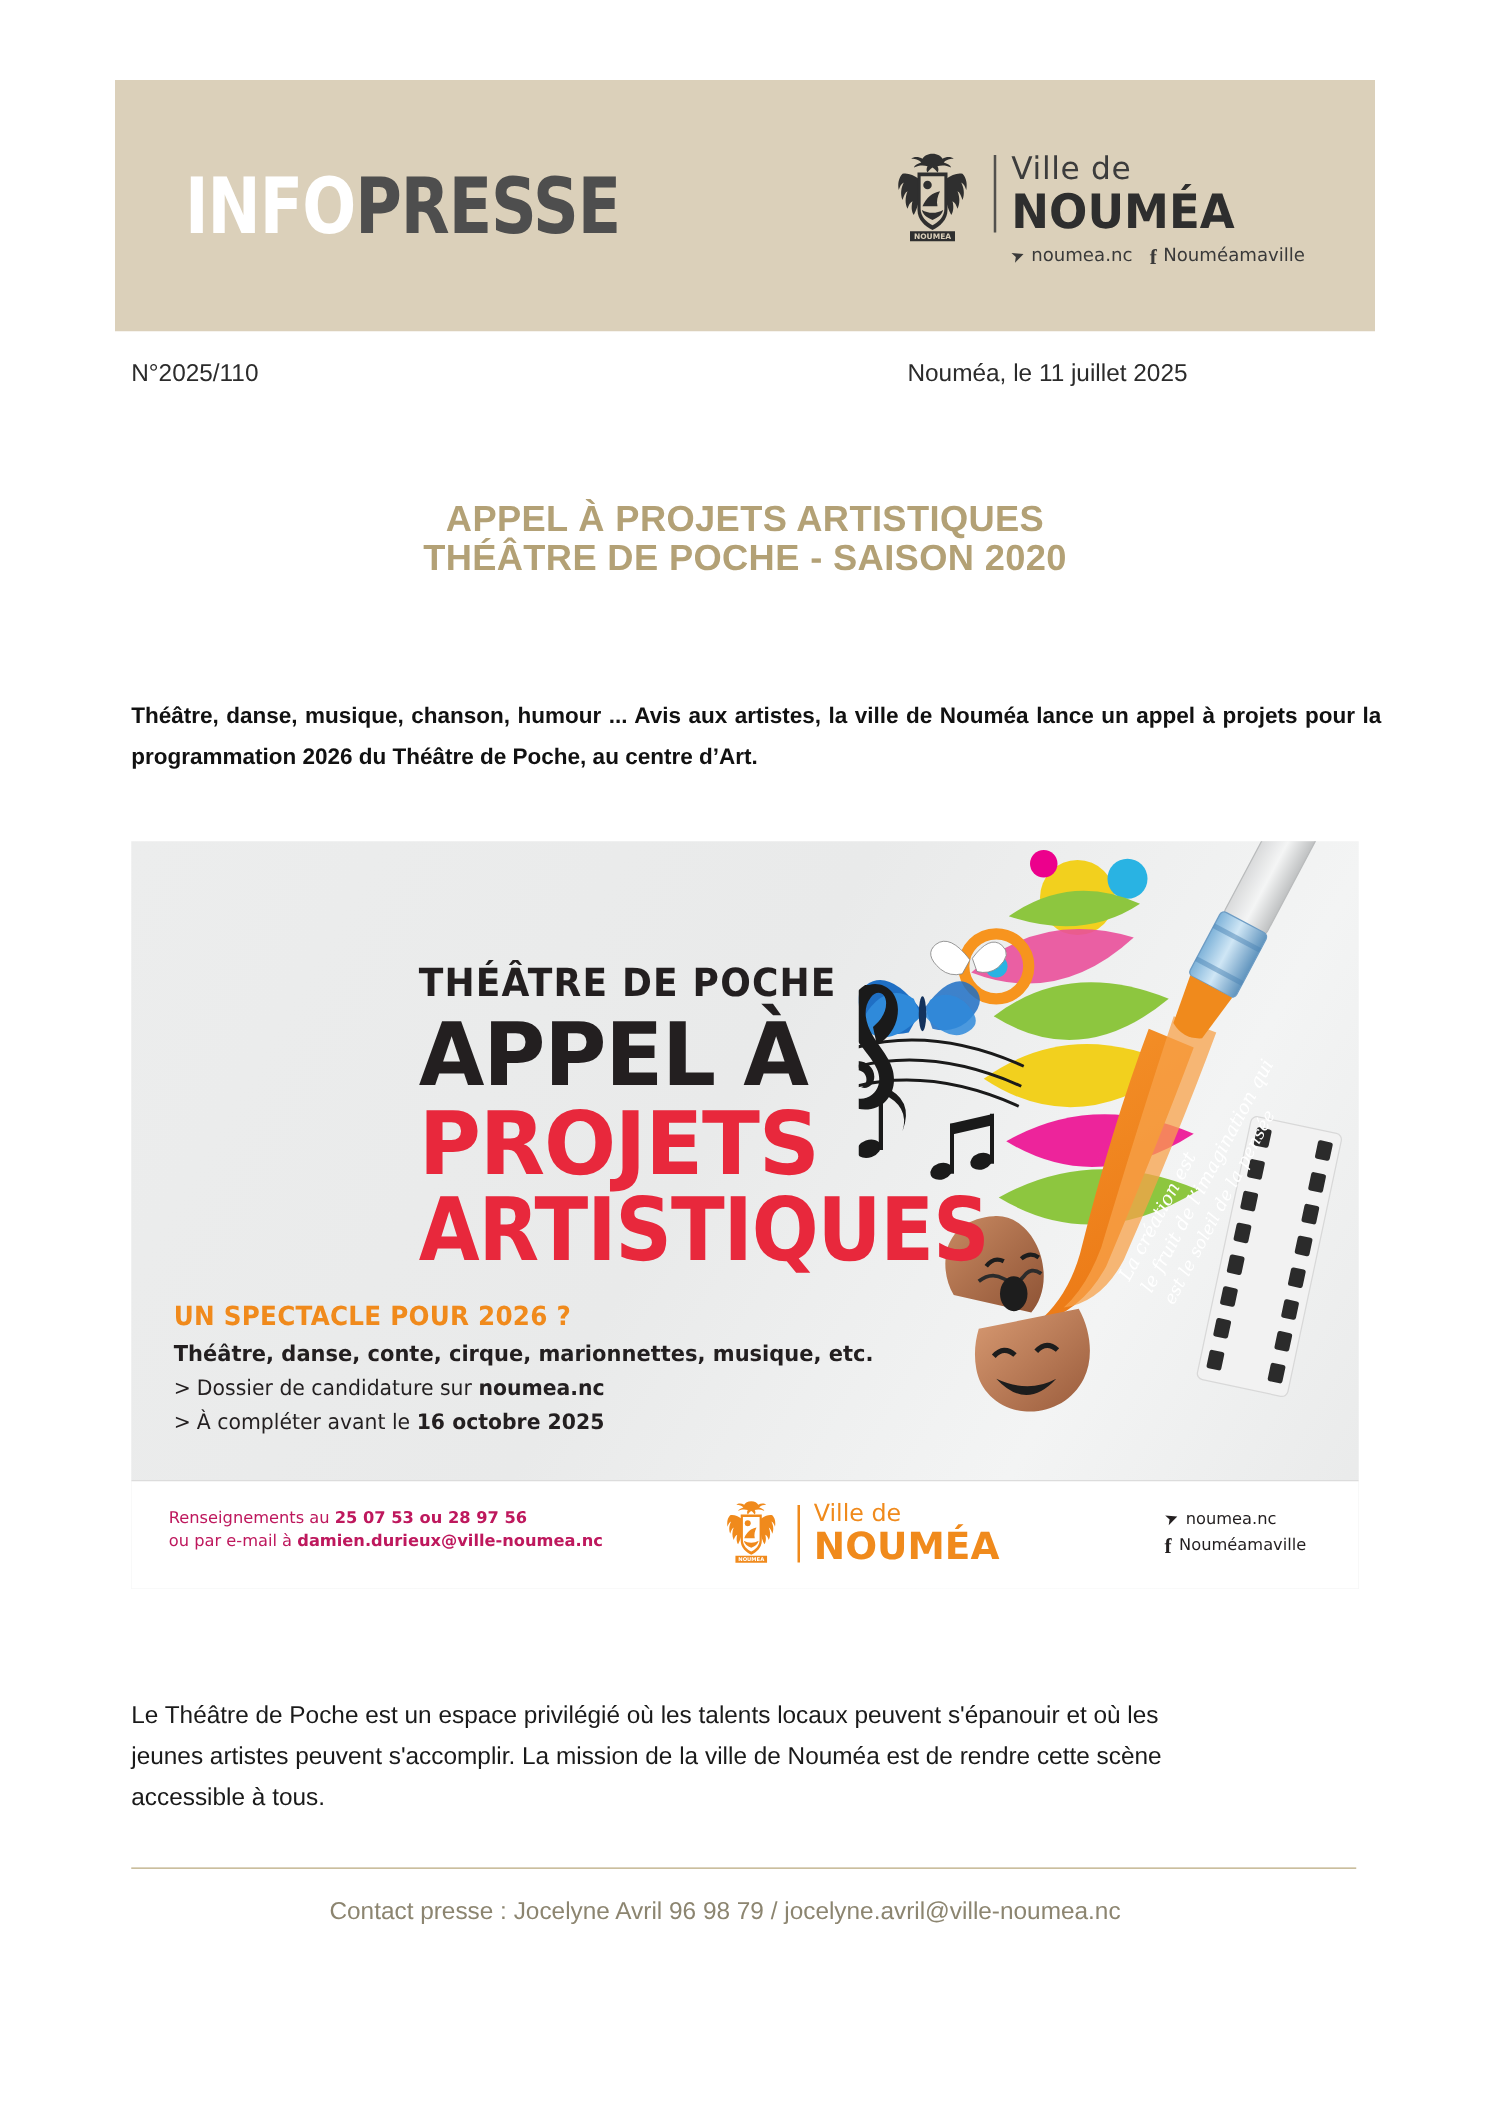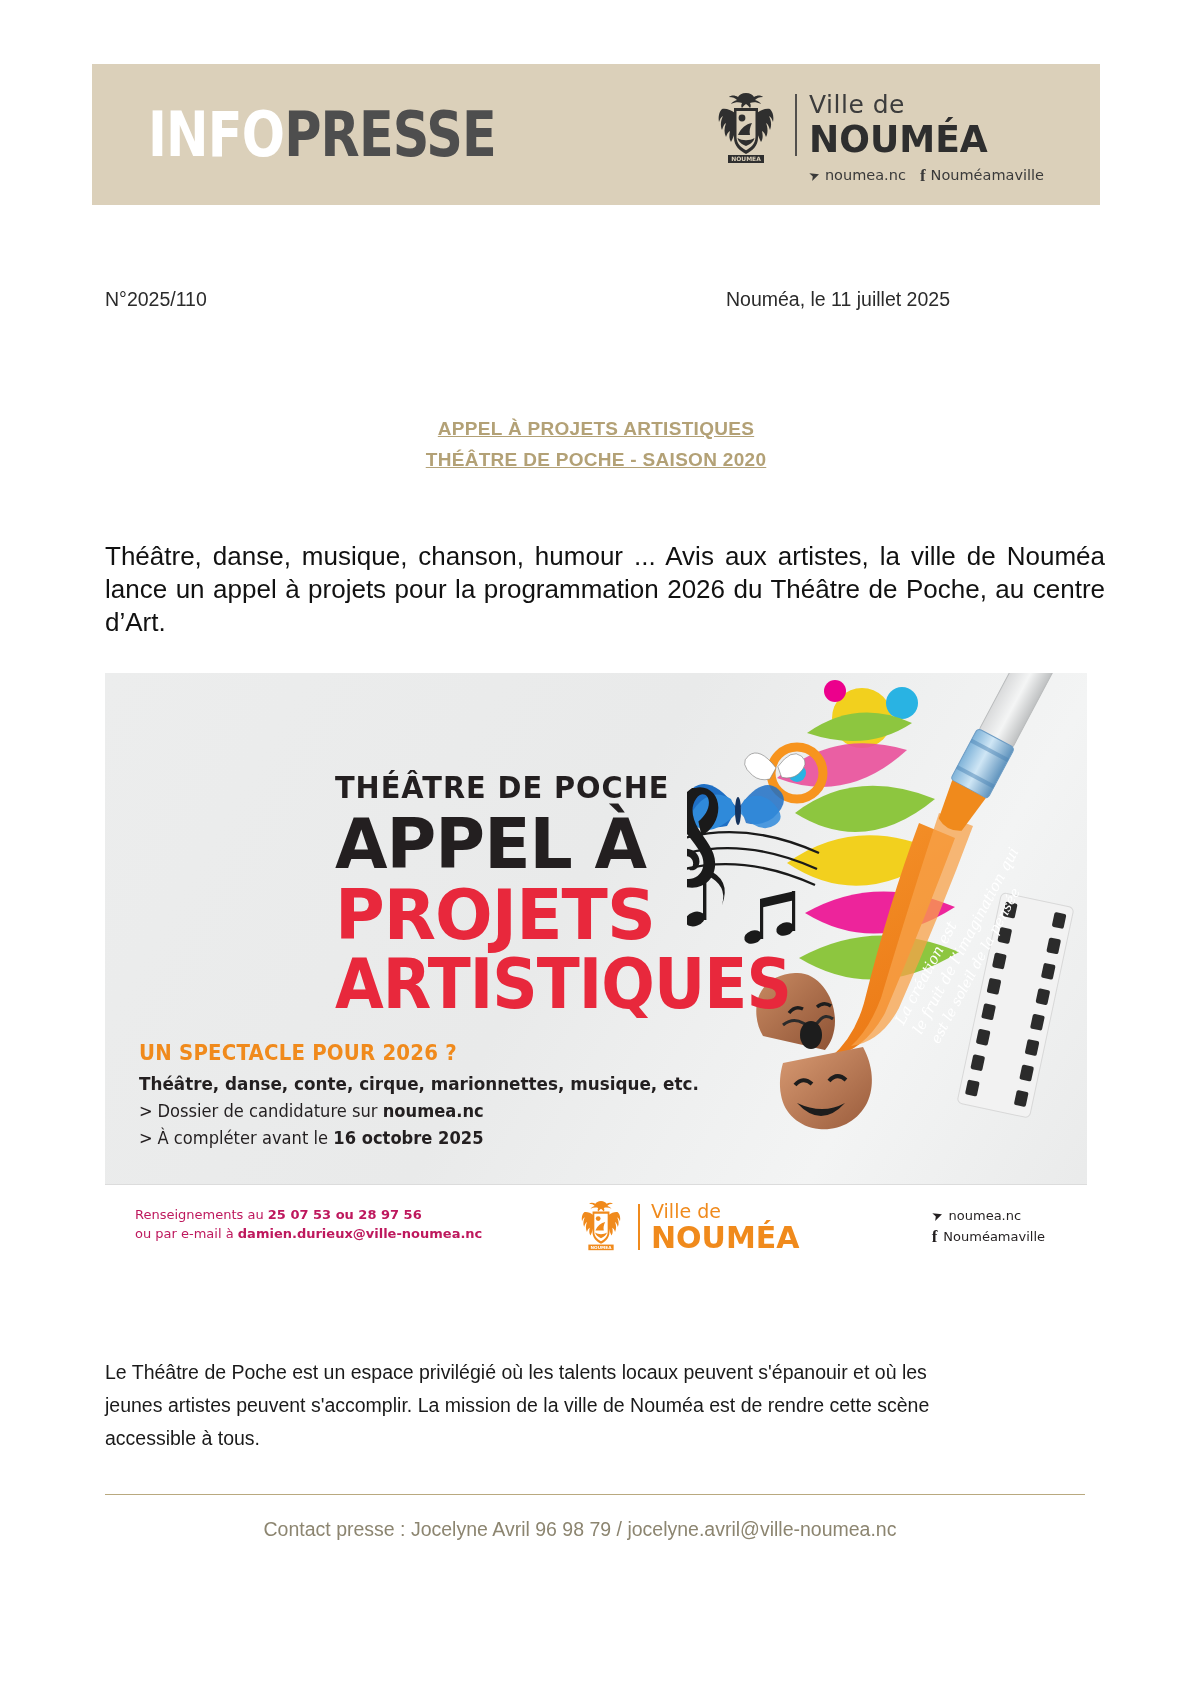--- a/index.html
+++ b/index.html
@@ -22,21 +22,21 @@
     height: 1684px;
     background: #ffffff;
   }
 
   
   .header-band {
     position: absolute;
     left: 92px;
     top: 64px;
     width: 1008px;
-    height: 141px;
+    height: 201px;
     background: #dbd0ba;
     display: flex;
     align-items: center;
     justify-content: space-between;
     padding: 0 56px;
     box-sizing: border-box;
   }
   .infopresse {
     font-family: "DejaVu Sans", sans-serif;
     font-weight: 900;
@@ -118,39 +118,38 @@
     display: flex;
     justify-content: space-between;
     font-size: 19.5px;
     color: #2b2b2b;
   }
 
   
   .title-block {
     position: absolute;
     left: 96px;
-    top: 413px;
+    top: 401px;
     width: 1000px;
     text-align: center;
     color: #b3a176;
     font-weight: bold;
-    font-size: 19px;
+    font-size: 29px;
     line-height: 31px;
     letter-spacing: .3px;
-    text-decoration: underline;
   }
 
   
   .intro {
     position: absolute;
     left: 105px;
-    top: 540px;
+    top: 556px;
     width: 1000px;
-    font-weight: normal;
-    font-size: 26px;
+    font-weight: bold;
+    font-size: 18px;
     line-height: 33px;
     text-align: justify;
     color: #111;
   }
 
   
   .poster {
     position: absolute;
     left: 105px;
     top: 673px;

